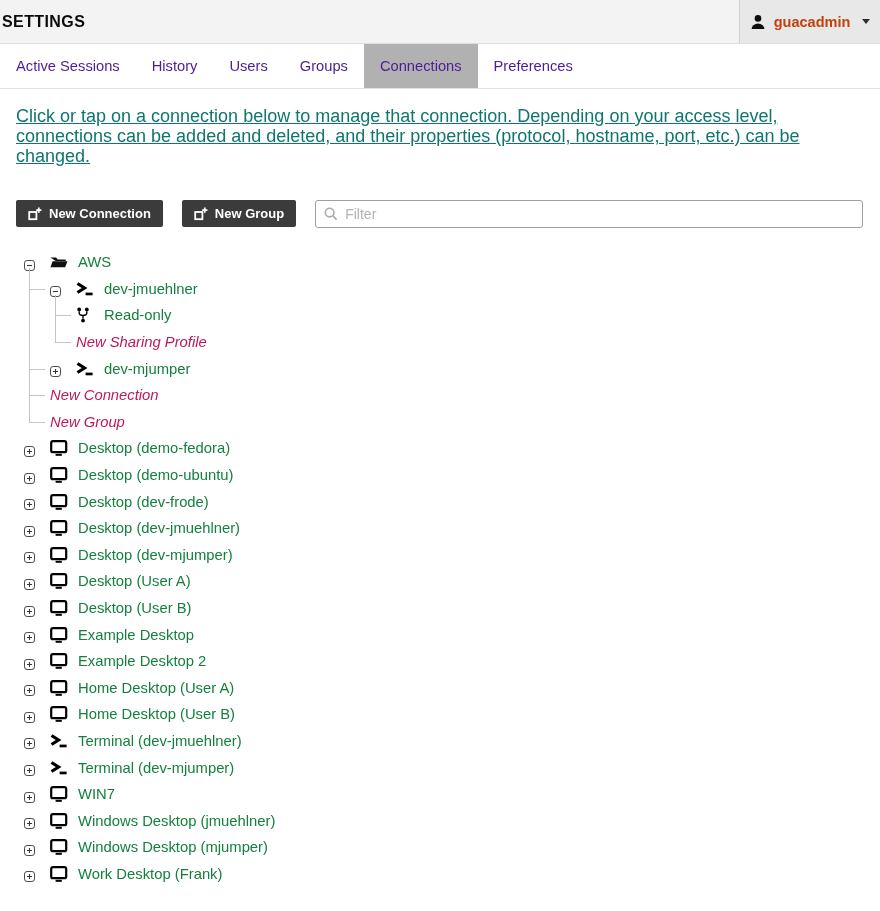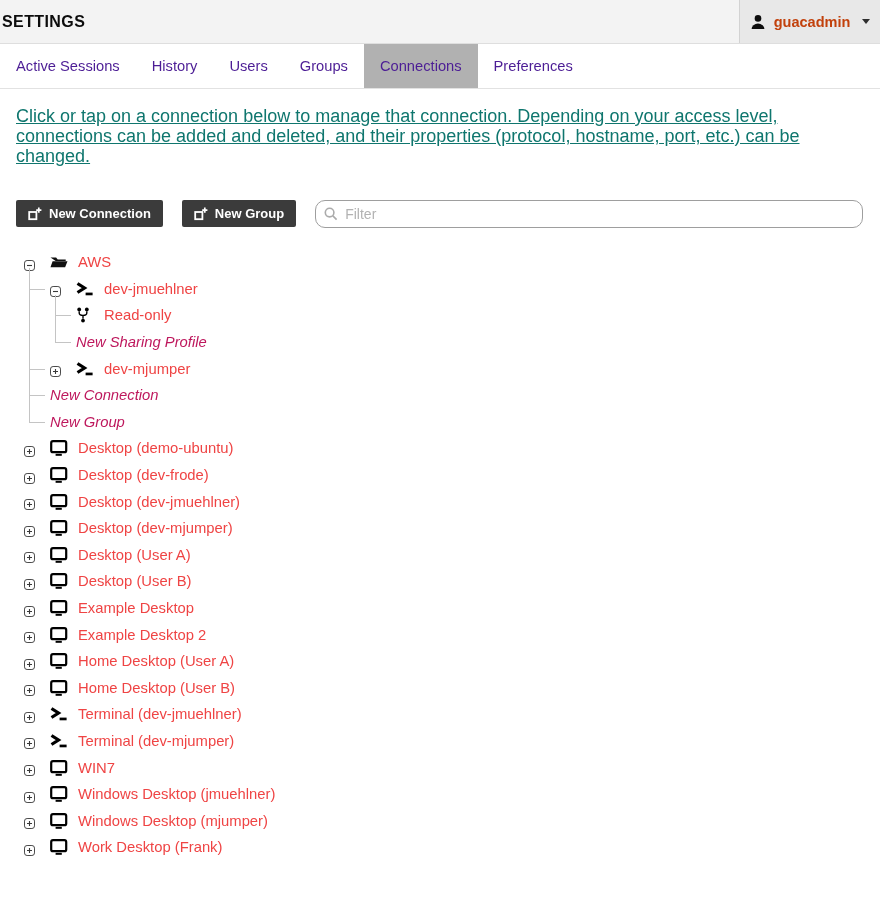--- a/index.html
+++ b/index.html
@@ -100,21 +100,21 @@
     gap: 7px;
     margin-right: 19px;
     cursor: pointer;
   }
   .btn svg { flex: none; }
 
   .filter-box {
     flex: 1;
     height: 28px;
     border: 1px solid #9e9e9e;
-    border-radius: 10px;
+    border-radius: 3px;
     background: #fff;
     display: flex;
     align-items: center;
     padding: 0 8px;
     margin-right: 1px;
   }
   .filter-box input {
     border: none;
     outline: none;
     flex: 1;
@@ -178,21 +178,21 @@
     background: #c4c4c4;
   }
   .toggle { width: 11px; height: 11px; display: block; cursor: pointer; }
   .icon-cell {
     width: 36px; height: 100%;
     flex: none;
     display: flex;
     align-items: center;
     padding-left: 8px;
   }
-  .tree-label { font-size: 14.8px; color: #ef4444; white-space: nowrap; }
+  .tree-label { font-size: 14.8px; color: #15803d; white-space: nowrap; }
   .tree-label.italic {
     font-style: italic;
     color: #be185d;
     margin-left: 8px;
   }
 </style>
 </head>
 <body>
 
 <header class="app-header">
@@ -331,20 +331,35 @@
               <rect x="0.5" y="0.5" width="10" height="10" rx="2.6" fill="#fff" stroke="#4a4a4a"></rect>
               <path d="M3 5.5 h5 M5.5 3 v5" stroke="#3a3a3a" stroke-width="1.1"></path>
             </svg></span>
         </div>
         <div class="icon-cell">
           <svg width="18" height="16" viewBox="0 0 18 16">
             <rect x="1.2" y="1.2" width="15" height="11" rx="1.8" fill="none" stroke="#000" stroke-width="2.2"></rect>
             <rect x="5.6" y="13.8" width="6.2" height="2" fill="#000"></rect>
           </svg>
         </div>
+        <span class="tree-label">Desktop (demo-fedora)</span>
+      </div>
+      <div class="tree-row">
+        <div class="toggle-cell">
+          <span class="toggle"><svg width="11" height="11" viewBox="0 0 11 11">
+              <rect x="0.5" y="0.5" width="10" height="10" rx="2.6" fill="#fff" stroke="#4a4a4a"></rect>
+              <path d="M3 5.5 h5 M5.5 3 v5" stroke="#3a3a3a" stroke-width="1.1"></path>
+            </svg></span>
+        </div>
+        <div class="icon-cell">
+          <svg width="18" height="16" viewBox="0 0 18 16">
+            <rect x="1.2" y="1.2" width="15" height="11" rx="1.8" fill="none" stroke="#000" stroke-width="2.2"></rect>
+            <rect x="5.6" y="13.8" width="6.2" height="2" fill="#000"></rect>
+          </svg>
+        </div>
         <span class="tree-label">Desktop (demo-ubuntu)</span>
       </div>
       <div class="tree-row">
         <div class="toggle-cell">
           <span class="toggle"><svg width="11" height="11" viewBox="0 0 11 11">
               <rect x="0.5" y="0.5" width="10" height="10" rx="2.6" fill="#fff" stroke="#4a4a4a"></rect>
               <path d="M3 5.5 h5 M5.5 3 v5" stroke="#3a3a3a" stroke-width="1.1"></path>
             </svg></span>
         </div>
         <div class="icon-cell">

